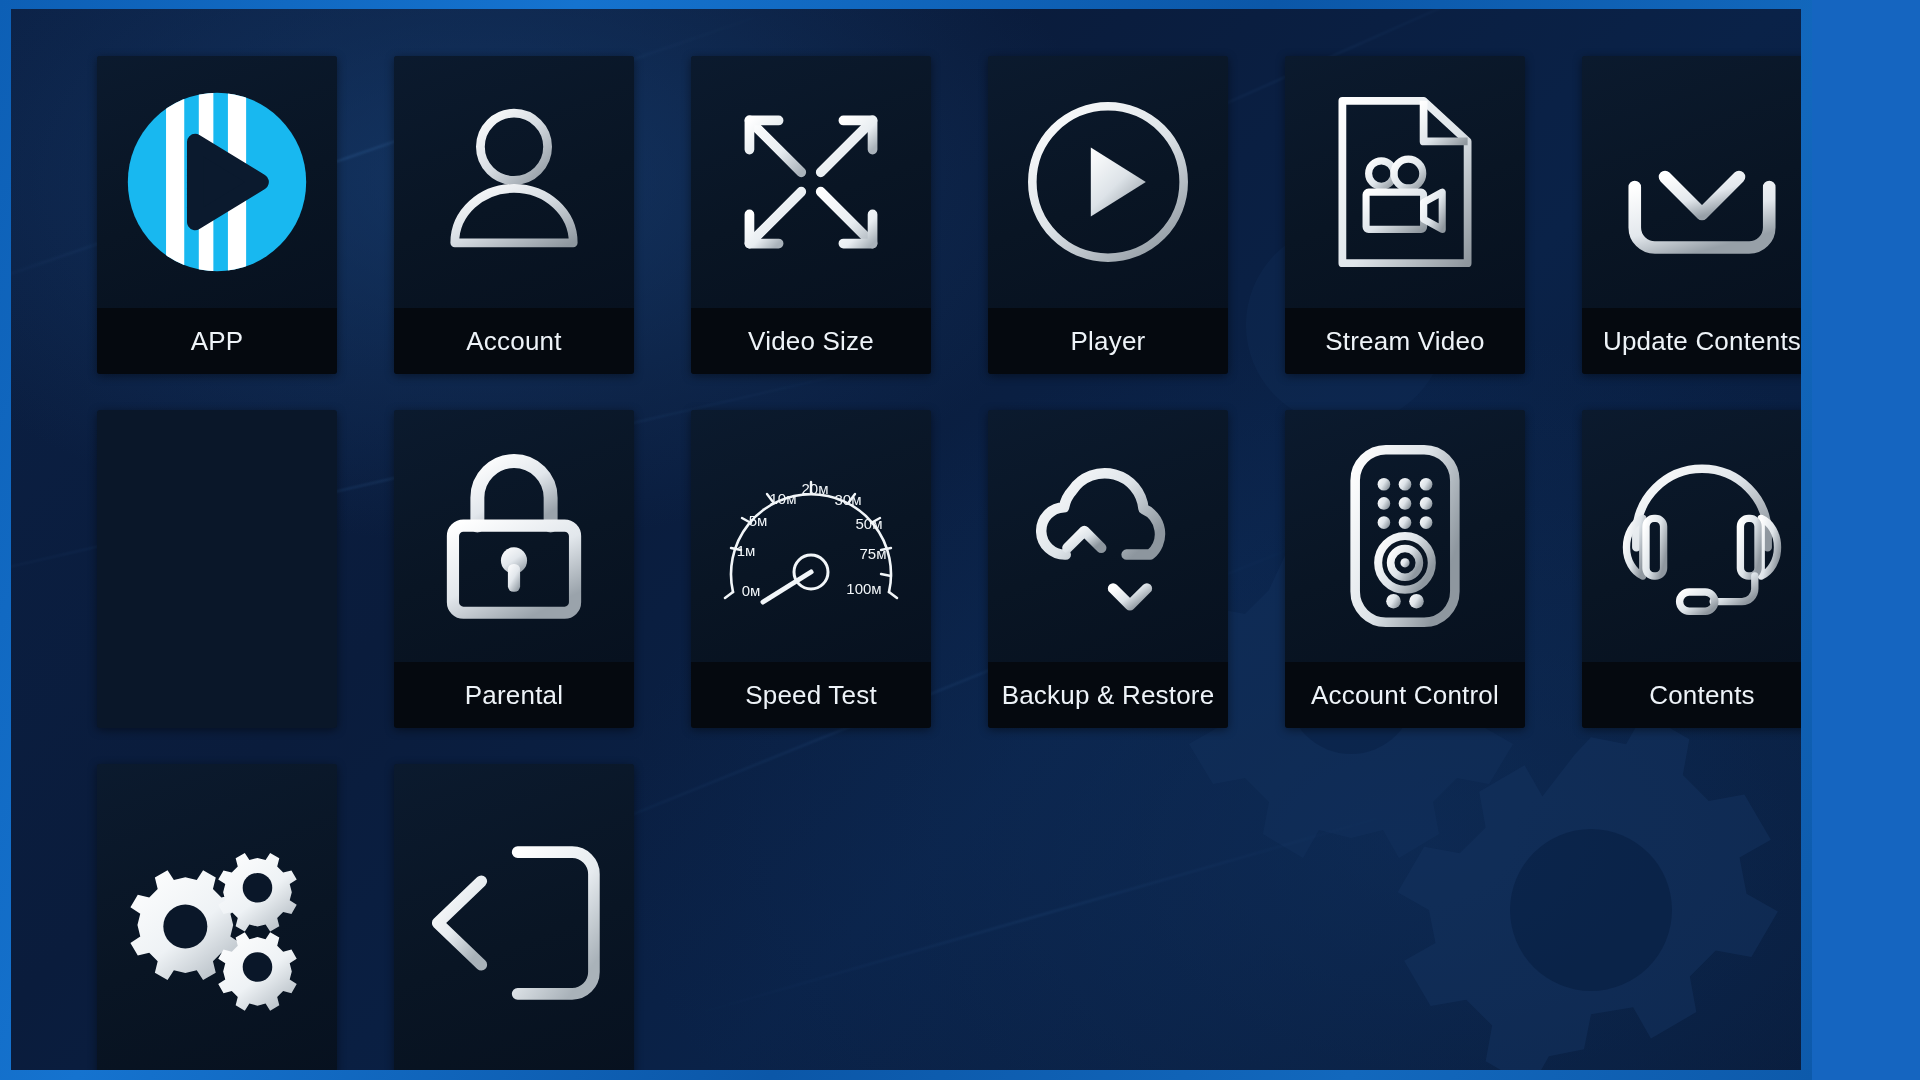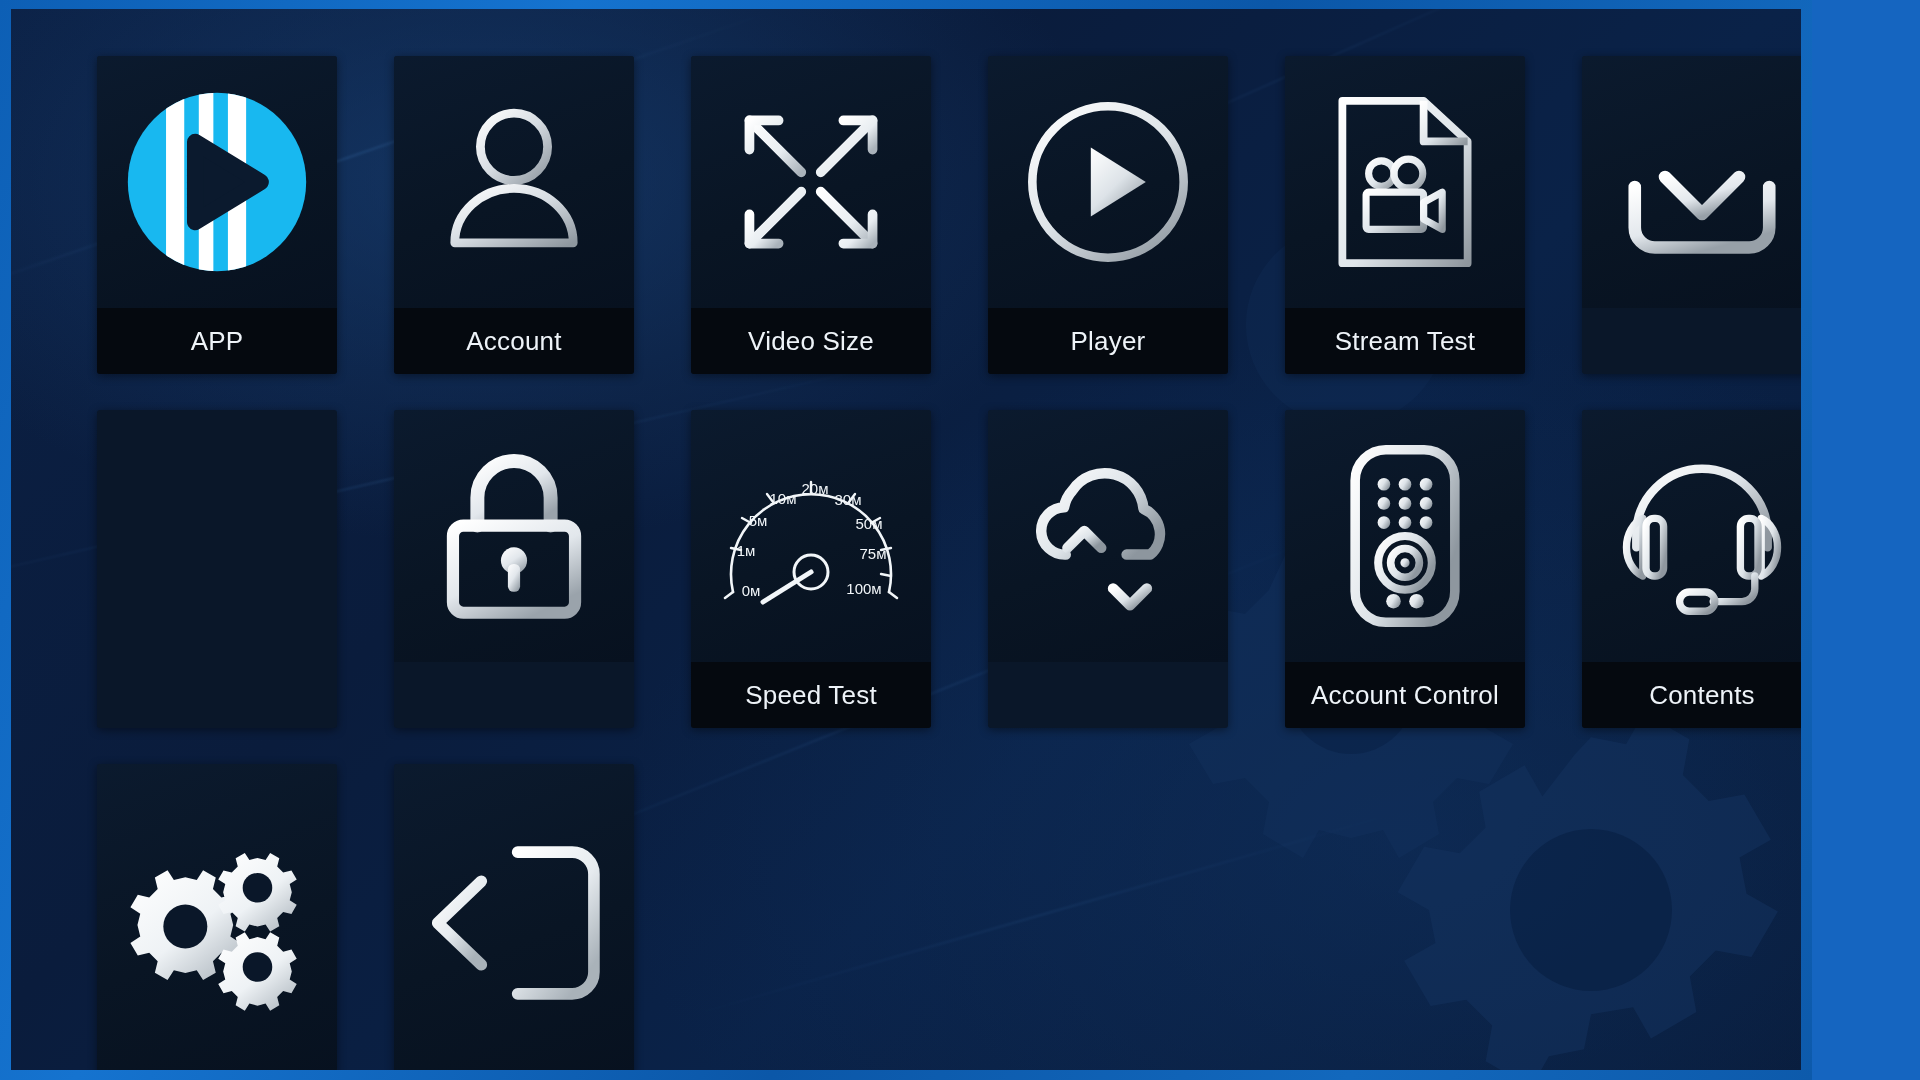--- a/index.html
+++ b/index.html
@@ -221,61 +221,67 @@
               </defs>
             <path d="M8 4 H56 L82 28 V100 H8 Z" fill="none" stroke="url(#mg4)" stroke-width="4.6" stroke-linejoin="round"></path>
             <path d="M56 4 V28 H82" fill="none" stroke="url(#mg4)" stroke-width="4.6" stroke-linejoin="round"></path>
             <circle cx="31" cy="47" r="7.5" fill="none" stroke="url(#mg4)" stroke-width="4.2"></circle>
             <circle cx="47" cy="47" r="8.5" fill="none" stroke="url(#mg4)" stroke-width="4.2"></circle>
             <rect x="22" y="58" width="34" height="22" rx="1.5" fill="none" stroke="url(#mg4)" stroke-width="4.2"></rect>
             <path d="M56 64 L67 58 V80 L56 74 Z" fill="none" stroke="url(#mg4)" stroke-width="4.2" stroke-linejoin="round"></path>
           </svg>
         </div>
         <div class="label-strip">
-          <span>Stream Test</span>
+          <span>Stream Video</span>
         </div>
       </div>
 
       <div class="tile">
         <div class="icon-wrap">
           <svg class="ico" width="170" height="158" viewBox="0 0 100 94">
             <defs>
                 <linearGradient id="mg5" x1="0" y1="0" x2="0.6" y2="1">
               <stop offset="0%" stop-color="#ffffff"></stop>
                   <stop offset="60%" stop-color="#e3e8ed"></stop>
                   <stop offset="100%" stop-color="#97a0a8"></stop>
             </linearGradient>
               </defs>
             <g stroke="url(#mg5)" stroke-width="7.5" fill="none" stroke-linecap="round" stroke-linejoin="round">
               <path d="M50 6 V62"></path>
               <path d="M28 44 L50 66 L72 44"></path>
               <path d="M10 50 V74 a12 12 0 0 0 12 12 H78 a12 12 0 0 0 12 -12 V50"></path>
             </g>
           </svg>
         </div>
+        <div class="label-strip">
+          <span>Update Contents</span>
+        </div>
       </div>
 
       <div class="tile">
       </div>
 
       <div class="tile">
         <div class="icon-wrap">
           <svg class="ico" width="150" height="176" viewBox="0 0 86 100">
             <defs>
                 <linearGradient id="mg7" x1="0" y1="0" x2="0.7" y2="1">
               <stop offset="0%" stop-color="#ffffff"></stop>
                   <stop offset="55%" stop-color="#e2e7ec"></stop>
                   <stop offset="100%" stop-color="#9aa3ab"></stop>
             </linearGradient>
               </defs>
             <path d="M22 44 V28 a21 21 0 0 1 42 0 V44" fill="none" stroke="url(#mg7)" stroke-width="8" stroke-linecap="round"></path>
             <rect x="8" y="44" width="70" height="50" rx="6" fill="none" stroke="url(#mg7)" stroke-width="7"></rect>
             <circle cx="43" cy="64" r="7.5" fill="url(#mg7)"></circle>
             <rect x="39.5" y="66" width="7" height="16" rx="3.2" fill="url(#mg7)"></rect>
           </svg>
+        </div>
+        <div class="label-strip">
+          <span>Parental</span>
         </div>
       </div>
 
       <div class="tile">
         <div class="icon-wrap">
           <svg class="ico" width="200" height="160" viewBox="0 0 200 160">
             <g stroke="#f2f6f9" fill="none" stroke-width="2.6" stroke-linecap="round">
               <path d="M22 136 A80 80 0 1 1 178 136"></path>
               <path d="M22 136 L14 142"></path>
                 <path d="M178 136 L186 142"></path>
@@ -321,20 +327,23 @@
             </linearGradient>
               </defs>
             <path d="M30 58 a14 14 0 0 1 -1 -28 a20 20 0 0 1 5 -10 a23 23 0 0 1 42 11 a16 16 0 0 1 4 27 H66" fill="none" stroke="url(#mg8)" stroke-width="6.2" stroke-linecap="round" stroke-linejoin="round"></path>
             <g stroke="url(#mg8)" stroke-width="6.2" fill="none" stroke-linecap="round" stroke-linejoin="round">
               <path d="M41 88 V44"></path>
                 <path d="M31 54 L41 44 L51 54"></path>
               <path d="M68 44 V88"></path>
                 <path d="M58 78 L68 88 L78 78"></path>
             </g>
           </svg>
+        </div>
+        <div class="label-strip">
+          <span>Backup &amp; Restore</span>
         </div>
       </div>
 
       <div class="tile">
         <div class="icon-wrap">
           <svg class="ico" width="120" height="184" viewBox="0 0 62 96">
             <defs>
                 <linearGradient id="mg9" x1="0" y1="0" x2="1" y2="0.6">
               <stop offset="0%" stop-color="#ffffff"></stop>
                   <stop offset="55%" stop-color="#dde3e8"></stop>

